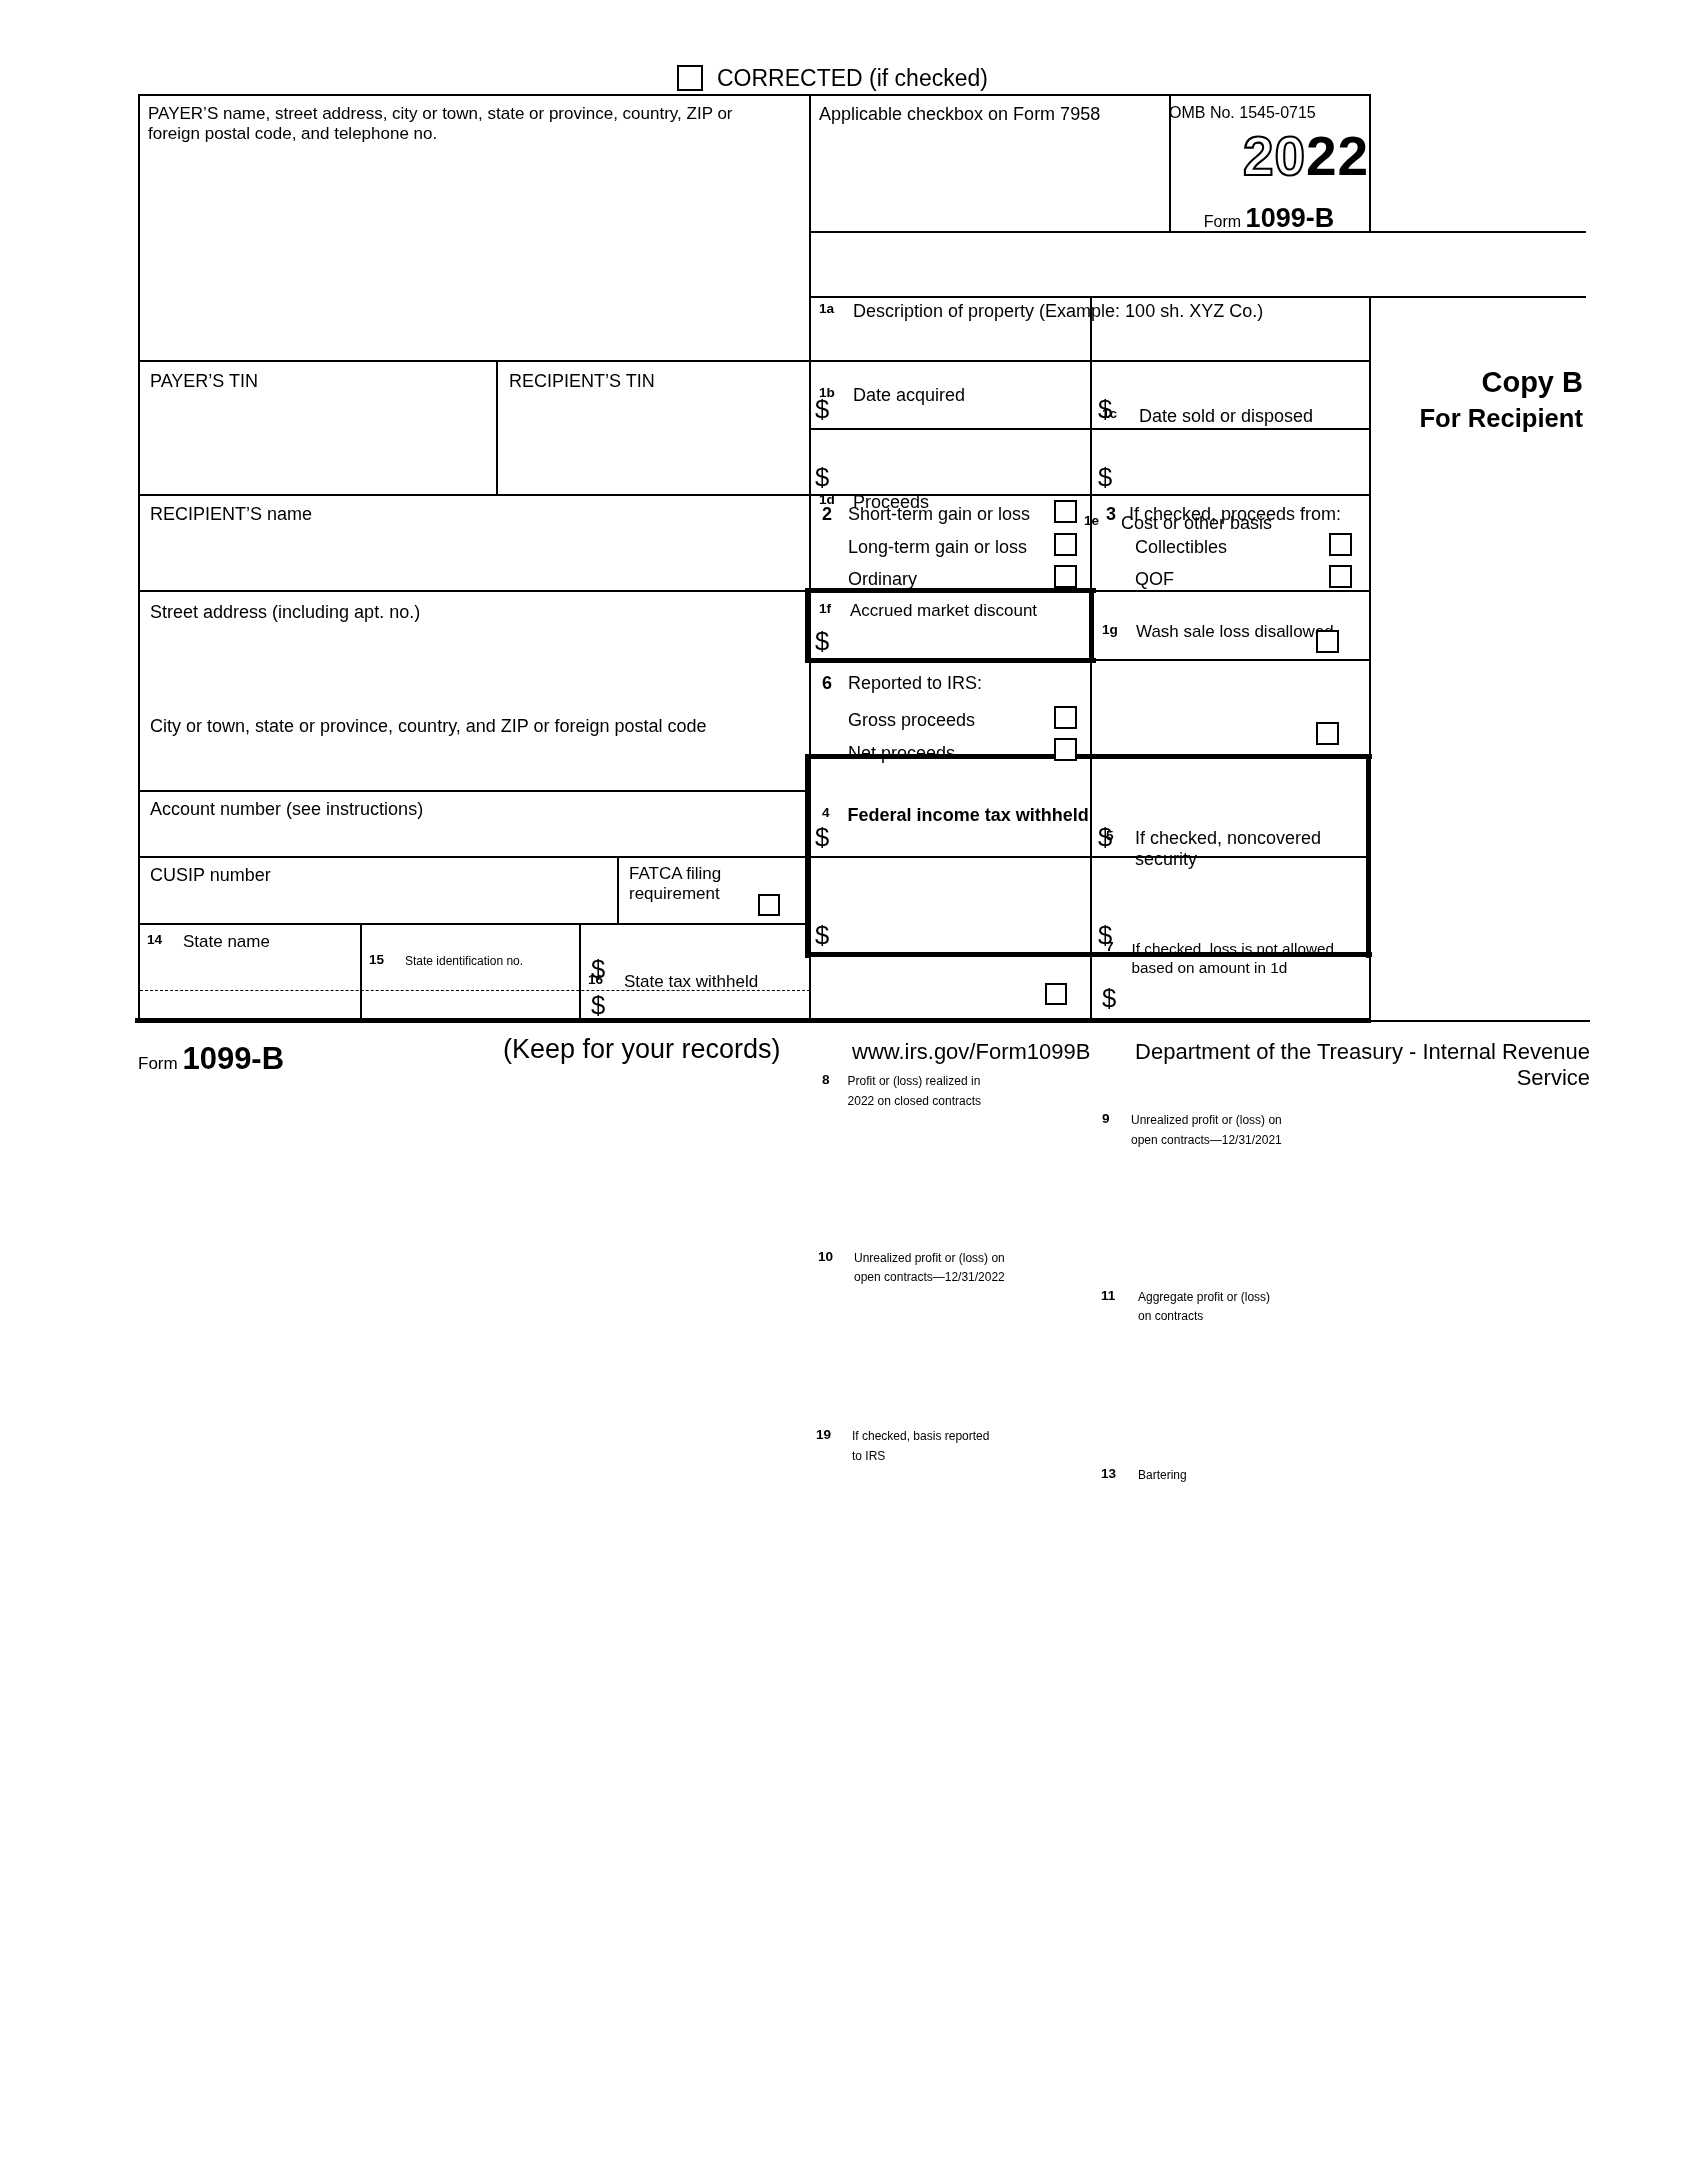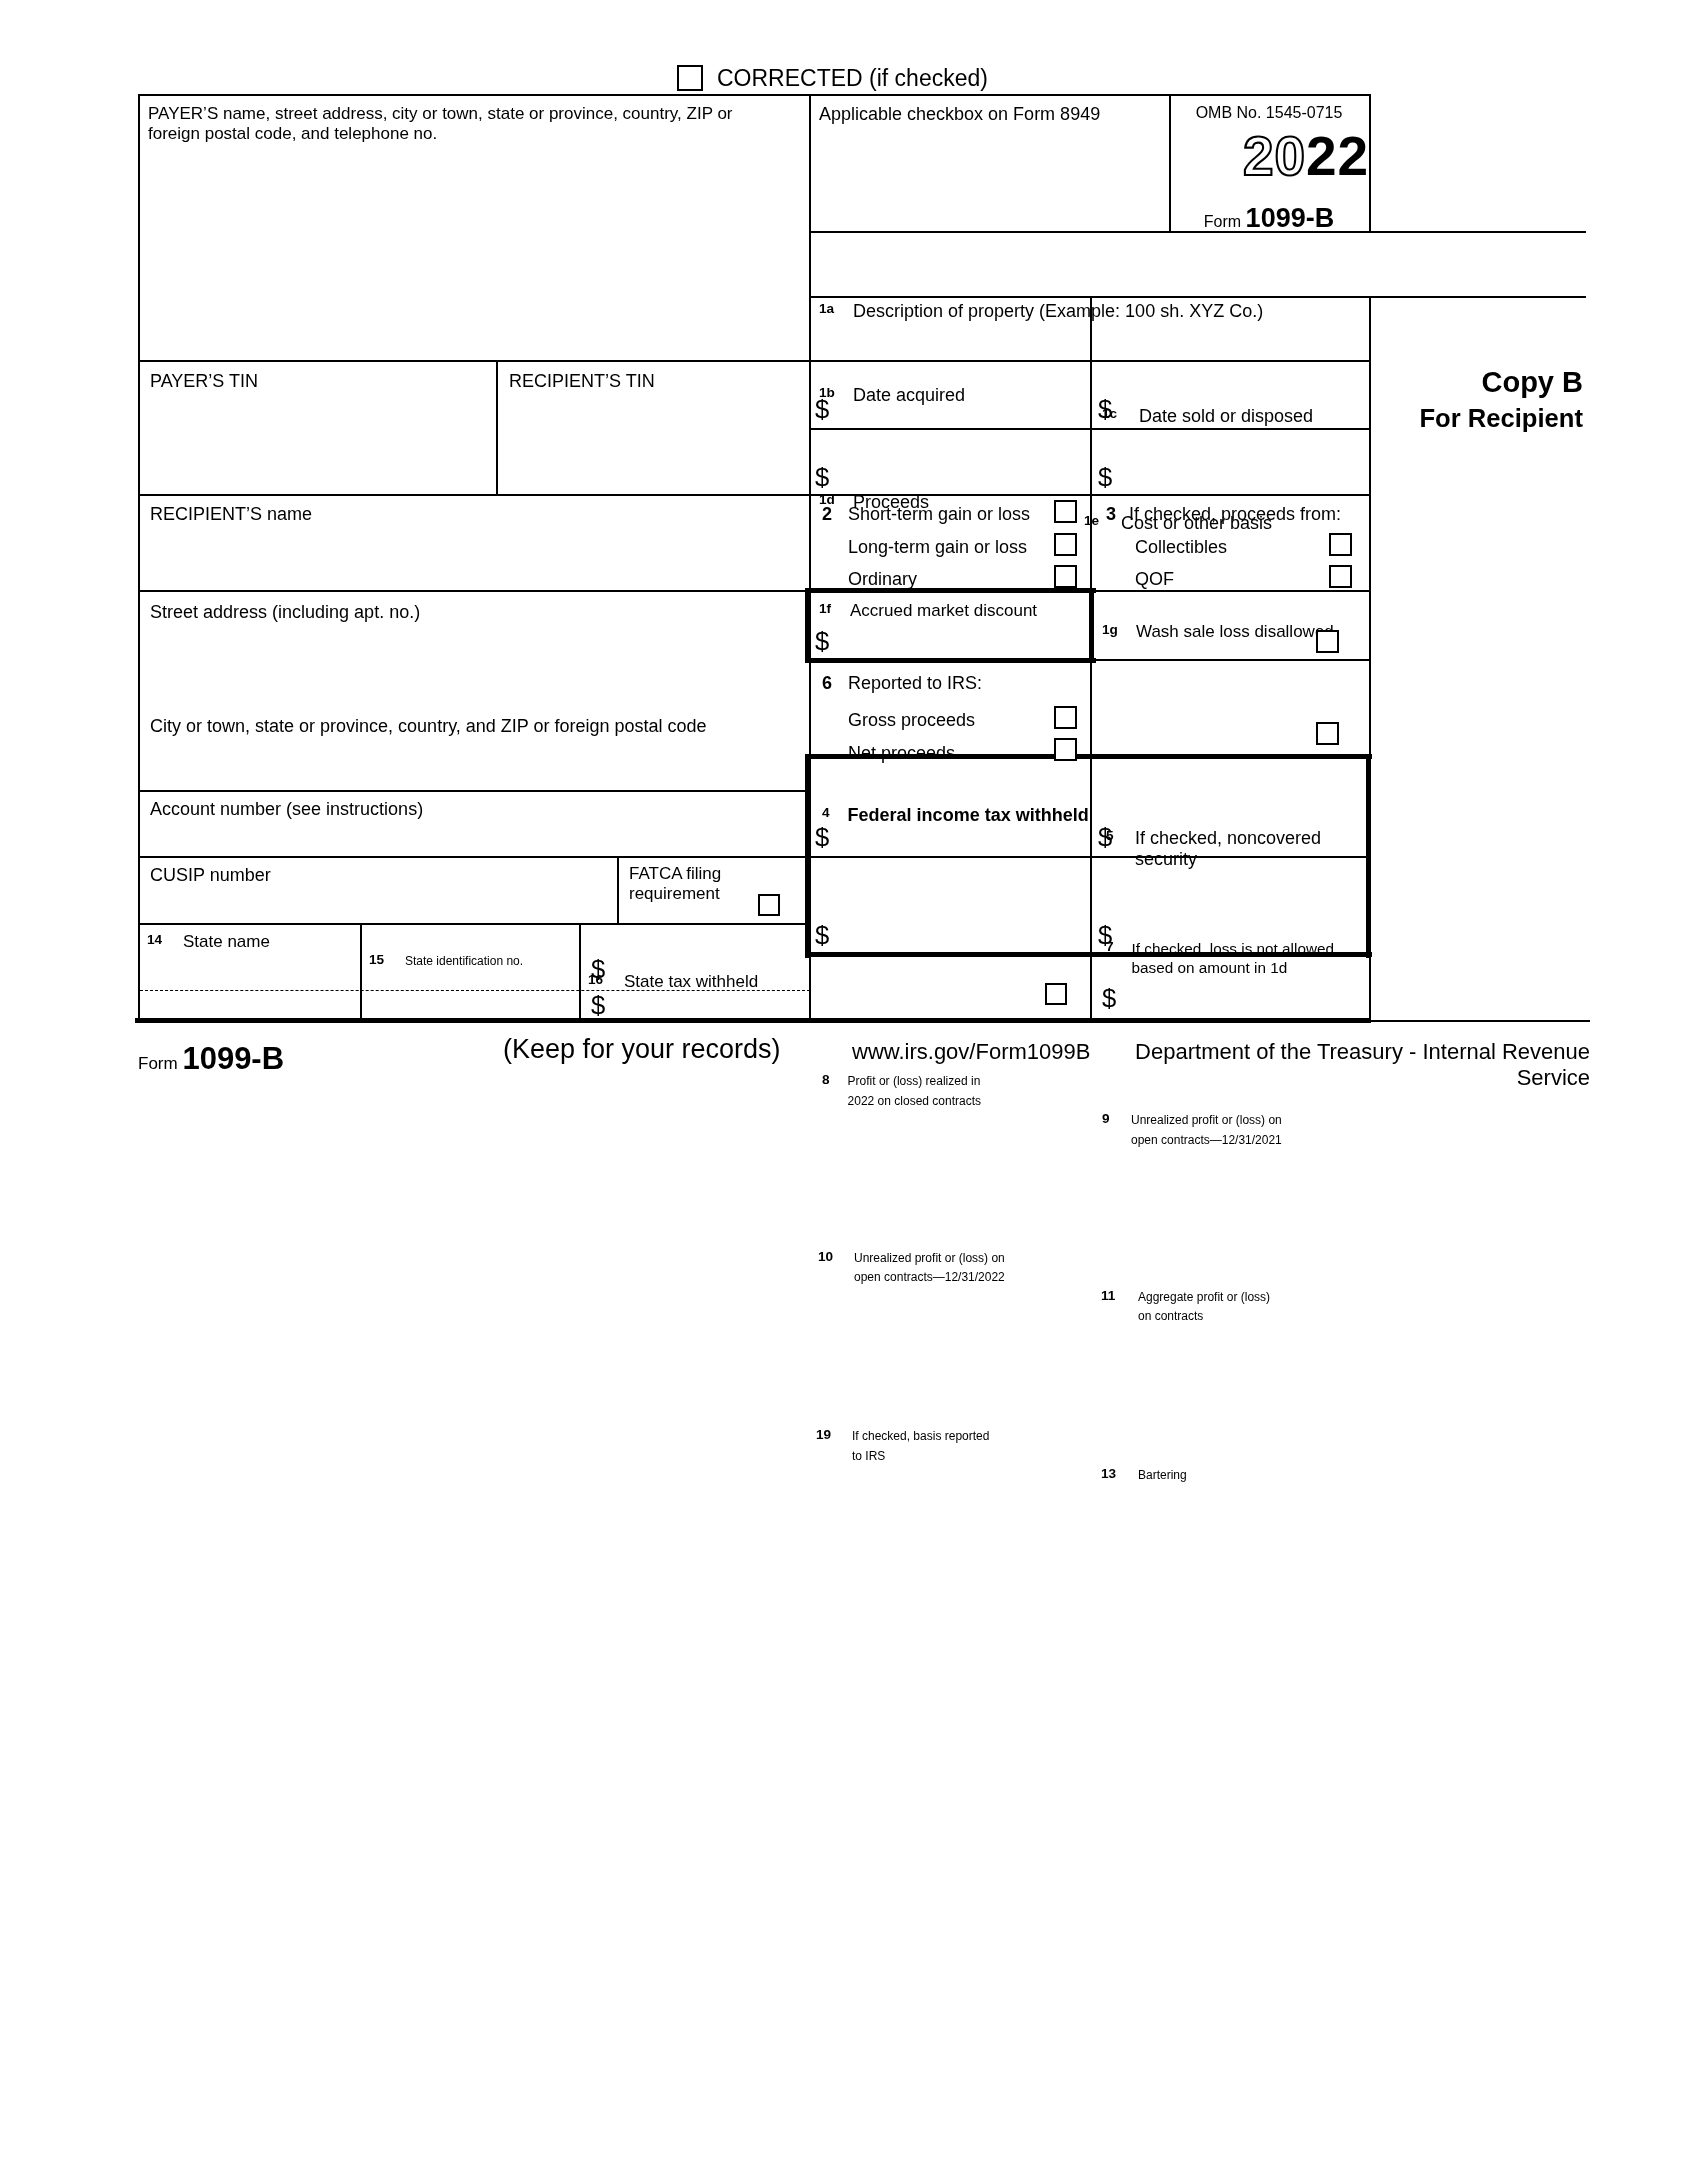--- a/index.html
+++ b/index.html
@@ -17,21 +17,21 @@
   .lbl.s19{font-size:12px;line-height:19.6px;}
   .lbl.s18{font-size:15.3px;line-height:19px;}
   .b{font-weight:bold;}
   .numlab{position:relative;}
   .numlab .num{position:absolute;left:0;top:0;font-weight:bold;}
   .dollar{position:absolute;font-size:25.6px;line-height:25.6px;}
   .cb{position:absolute;width:23px;height:23px;border:2.6px solid #000;box-sizing:border-box;background:#fff;}
   .cb.small{width:22px;height:22px;}
   
   .corrected-lbl{position:absolute;font-size:23px;}
-  .omb{position:absolute;text-align:center;font-size:16px;}
+  .omb{position:absolute;font-size:16px;}
   .year{position:absolute;text-align:right;font-size:55px;font-weight:bold;letter-spacing:0.9px;line-height:55px;}
   .y20{color:#fff;-webkit-text-stroke:2.1px #000;text-shadow:0 0 0.9px #000;}
   .formno-head{position:absolute;text-align:center;font-size:16px;}
   .formno-head .big{font-size:27px;font-weight:bold;}
   .title{position:absolute;text-align:right;font-weight:bold;font-size:24px;line-height:30px;white-space:pre-line;}
   .copyb{position:absolute;text-align:right;font-weight:bold;font-size:29px;}
   .forrec{position:absolute;text-align:right;font-weight:bold;font-size:25.6px;}
   .statement{position:absolute;text-align:right;font-size:22px;line-height:26.4px;white-space:pre-line;}
   
   .opt{position:absolute;font-size:18px;}
@@ -124,21 +124,21 @@
     <span class="lbl s19">State identification no.</span>
   </div>
   <div class="cell numlab" style="left:588px;top:932px;width:213px;padding-left:36px">
     <span class="num">16</span>
     <span class="lbl s20">State tax withheld</span>
   </div>
   <span class="dollar" style="left:591px;top:957px">$</span>
   <span class="dollar" style="left:591px;top:993px">$</span>
 
   <div class="cell" style="left:819px;top:104px;width:341px">
-    <span class="lbl">Applicable checkbox on Form 8949</span>
+    <span class="lbl">Applicable checkbox on Form 7958</span>
   </div>
   <span class="omb" style="left:1169px;top:104px;width:200px">OMB No. 1545-0715</span>
   <div class="year" style="left:1169px;top:129px;width:200px">
     <span class="y20">20</span><span>22</span>
   </div>
   <div class="formno-head" style="left:1169px;top:203px;width:200px">
     <span>Form</span>
     <span class="big">1099-B</span>
   </div>
 

